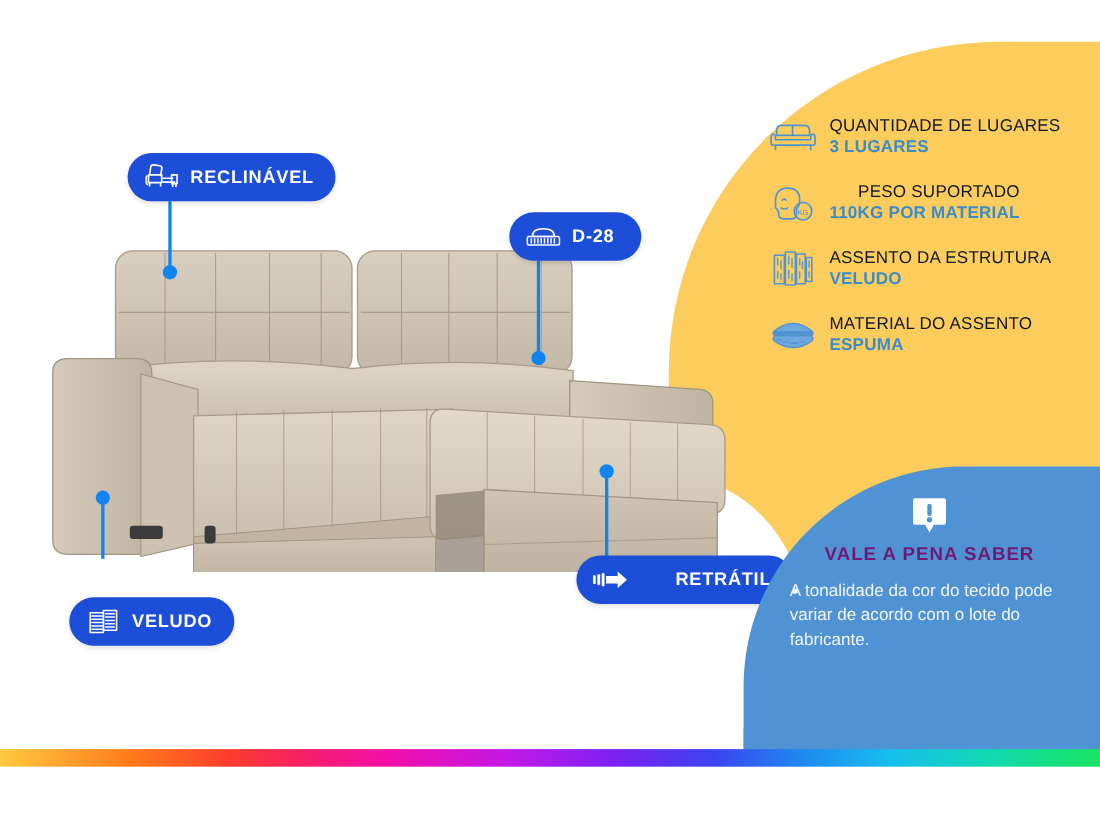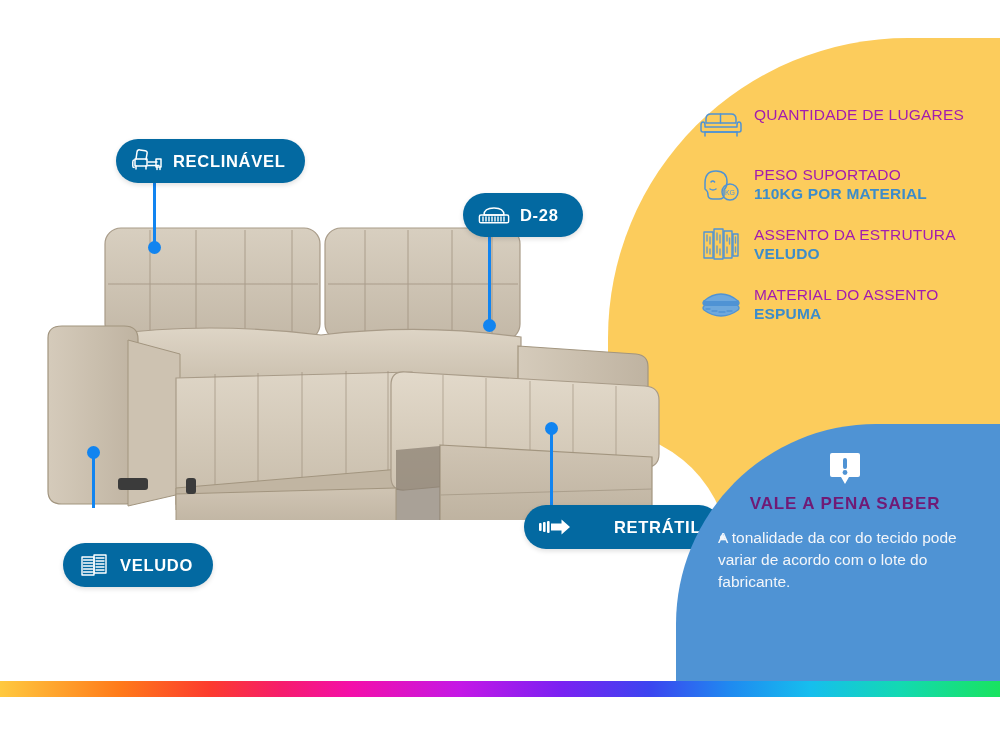--- a/index.html
+++ b/index.html
@@ -70,23 +70,24 @@
     align-items: center;
     justify-content: center;
     margin-right: 10px;
   }
   .spec-text {
     padding-top: 1px;
   }
   .spec-label {
     font-size: 15.5px;
     letter-spacing: .2px;
-    color: #a21caf;
+    color: #0f172a;
     line-height: 19px;
     white-space: nowrap;
+    text-align: right;
   }
   .spec-value {
     font-size: 15.5px;
     font-weight: bold;
     letter-spacing: .2px;
     color: #3C8CCA;
     line-height: 20px;
     white-space: nowrap;
   }
 
@@ -126,21 +127,21 @@
     height: 5px;
     border-radius: 50%;
     background: #F3F6FA;
   }
 
   
   .badge {
     position: absolute;
     display: flex;
     align-items: center;
-    background: #0369a1;
+    background: #1d4ed8;
     border-radius: 999px;
     padding: 0 20px 0 14px;
     height: 44px;
     box-shadow: 0 2px 5px rgba(0,0,0,.13);
   }
   .badge .b-icon {
     width: 34px;
     min-width: 34px;
     height: 30px;
     display: flex;
@@ -368,20 +369,21 @@
         <svg width="42" height="32" viewBox="0 0 42 32" fill="none" stroke="#4F93D4" stroke-width="1.5" stroke-linejoin="round" stroke-linecap="round">
           <path d="M6 10 q0 -5 5 -5 h20 q5 0 5 5 v4 H6 z"></path>
           <path d="M20.5 5 v9"></path>
           <path d="M3 13 q-2 0 -2 3 v5 q0 2 2 2 h36 q2 0 2 -2 v-5 q0 -3 -2 -3 q-2 0 -2 3 v2 H5 v-2 q0 -3 -2 -3 z"></path>
           <path d="M5 23 h32"></path>
           <path d="M5 23 v4 M37 23 v4"></path>
         </svg>
       </span>
       <span class="spec-text">
         <div class="spec-label">QUANTIDADE DE LUGARES</div>
+        <div class="spec-value">3 LUGARES</div>
       </span>
     </div>
 
     <div class="spec-row">
       <span class="spec-icon">
         <svg width="40" height="36" viewBox="0 0 40 36" fill="none" stroke="#4F93D4" stroke-width="1.5" stroke-linejoin="round" stroke-linecap="round">
           <path d="M4 16 q0 -12 11 -12 q11 0 11 11 q0 5 -3 8 l0 5 q0 4 -5 4 h-6 q-5 0 -5 -4 q0 -4 -3 -6 z"></path>
           <path d="M10 15 q1.8 -2.2 3.6 0"></path>
           <path d="M9 22 q3 2 6 0"></path>
           <circle cx="29" cy="25" r="8"></circle>

